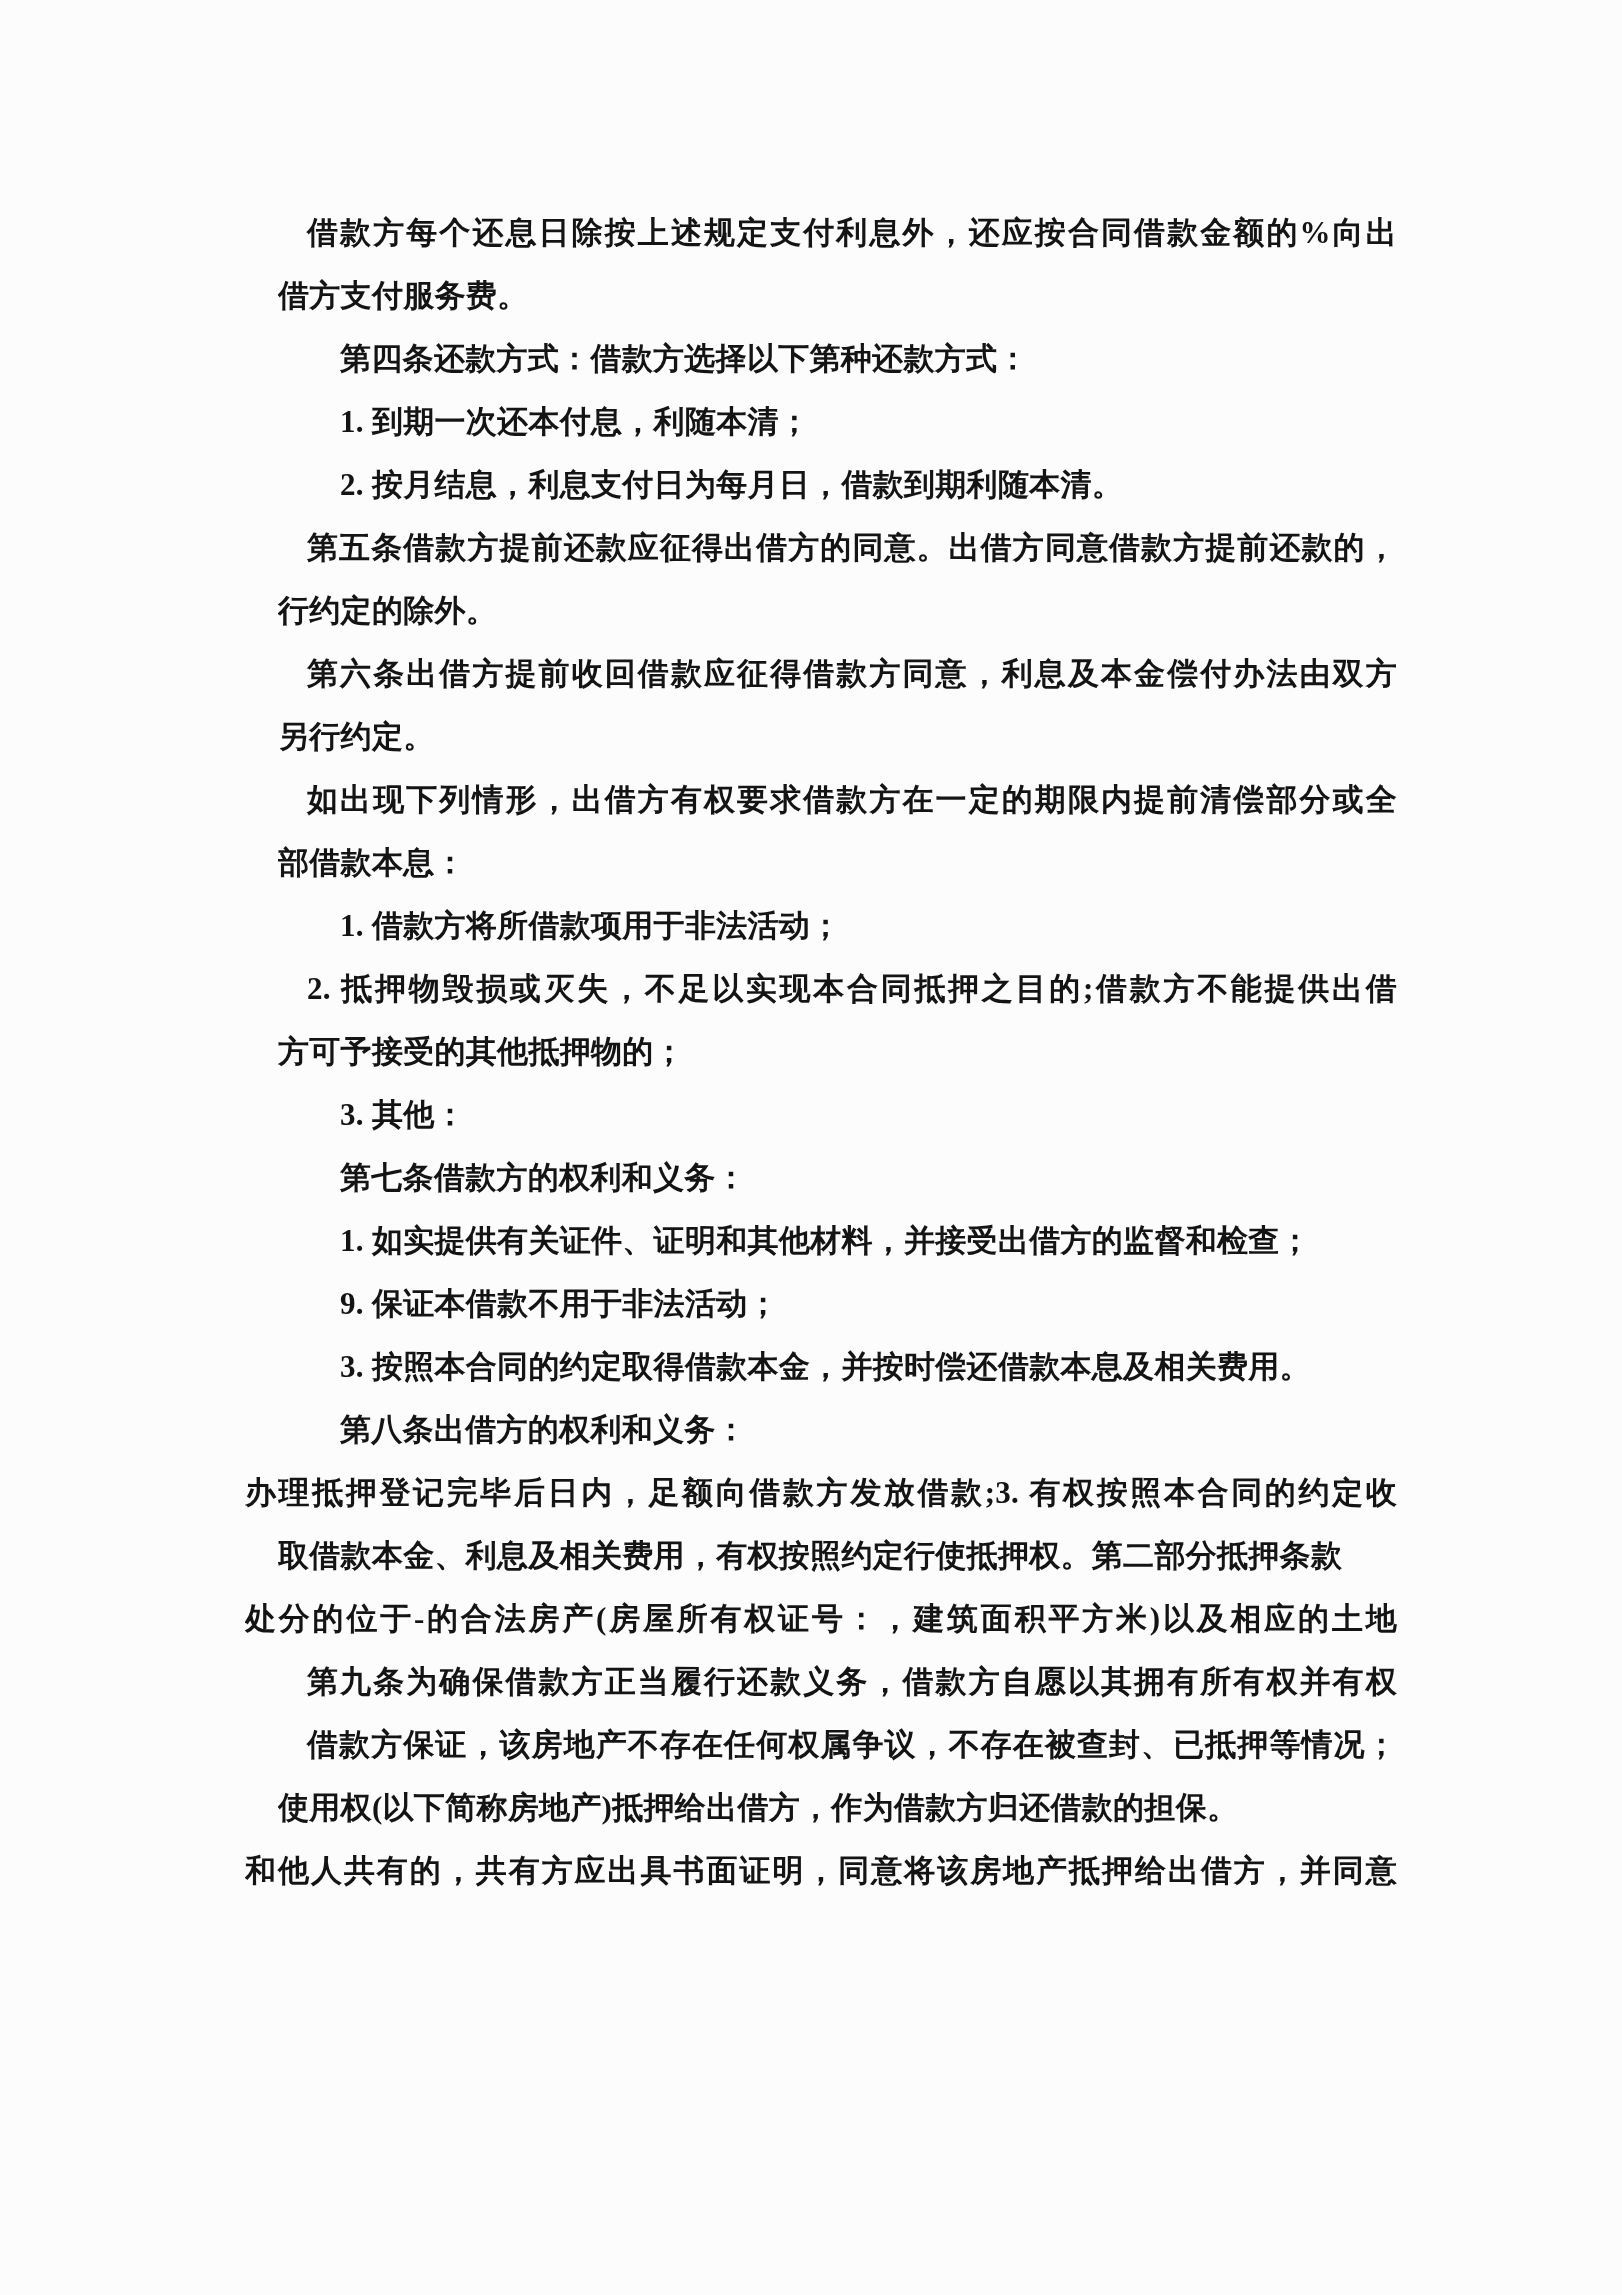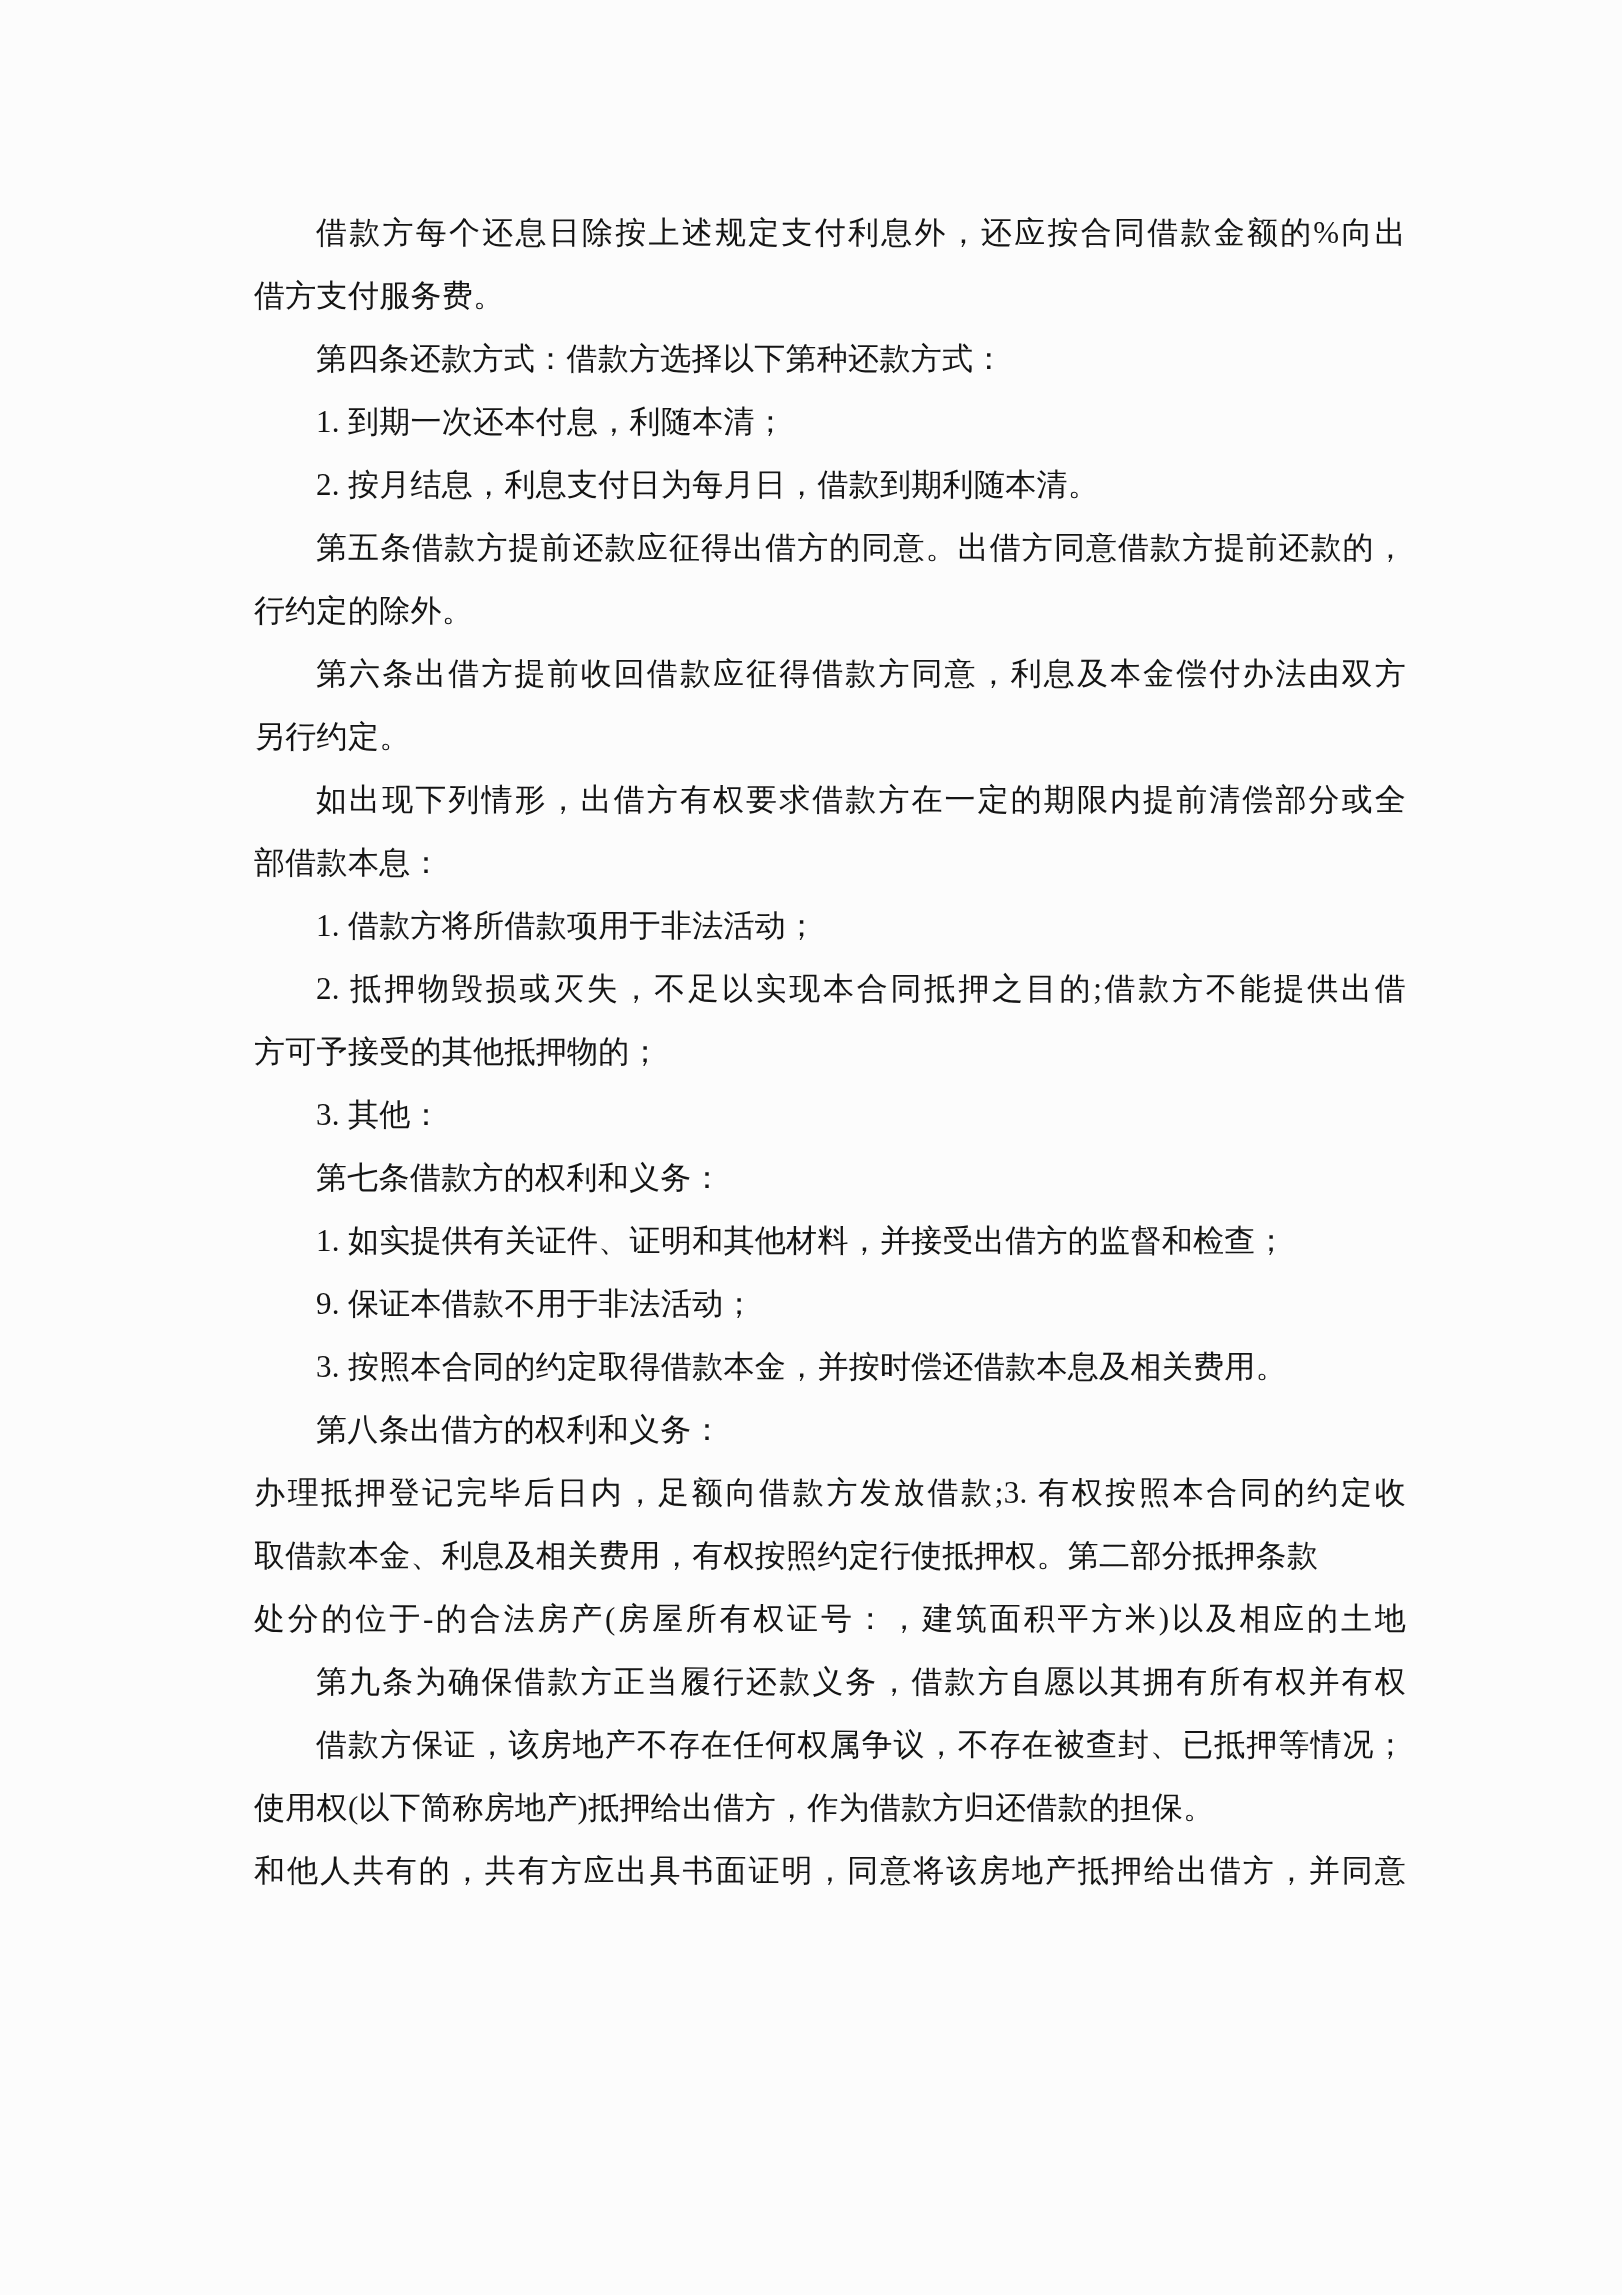--- a/index.html
+++ b/index.html
@@ -11,37 +11,39 @@
     position: relative;
     width: 1623px;
     height: 2295px;
     background: #fcfcfc;
     overflow: hidden;
     font-family: "Liberation Serif", "DejaVu Serif", serif;
     color: #141414;
   }
   .content {
     position: absolute;
-    left: 254px;
+    left: 245px;
     top: 201px;
     width: 1152px;
+    font-weight: bold;
   }
   .line {
     height: 63px;
     line-height: 63px;
     font-size: 31px;
     overflow: hidden;
     text-align: justify;
     text-align-last: justify;
     text-justify: inter-character;
     white-space: normal;
     letter-spacing: 0.3px;
   }
   .line.end {
     text-align-last: left;
+    margin-left: 33px;
   }
   .line.ind {
     text-indent: 2em;
   }
 </style>
 </head>
 <body>
 
 <div class="screen">
   <div class="content">

